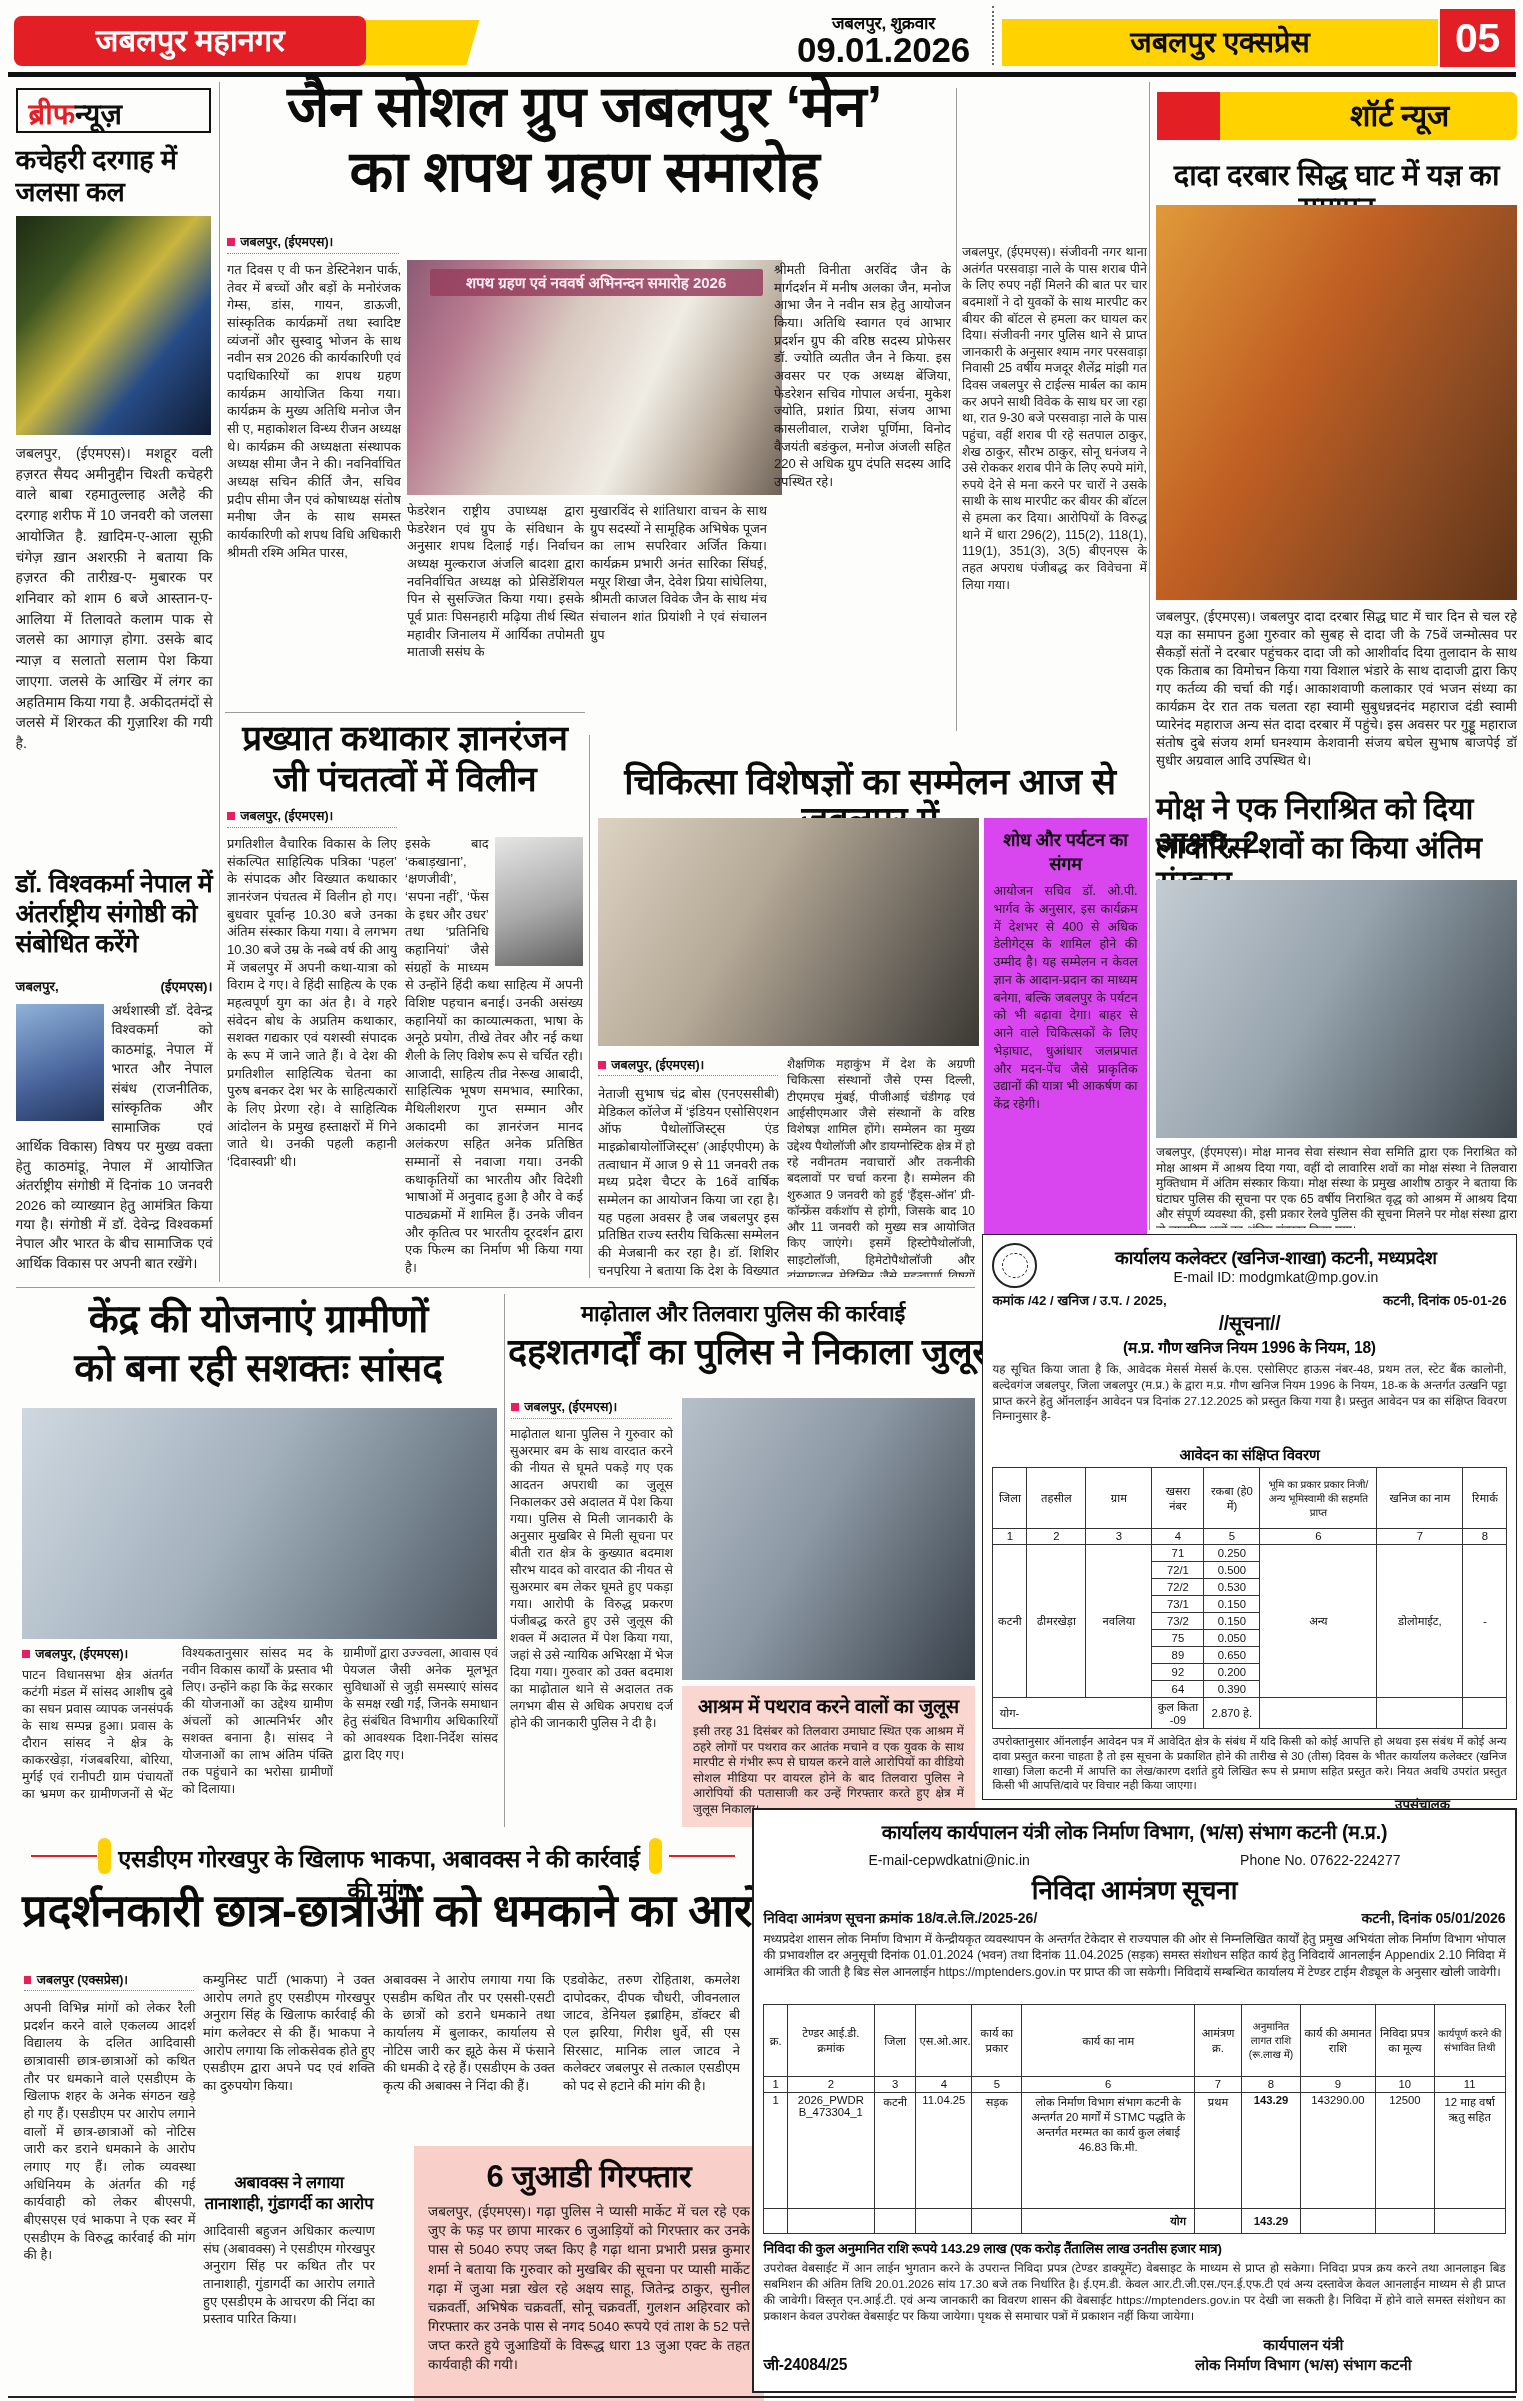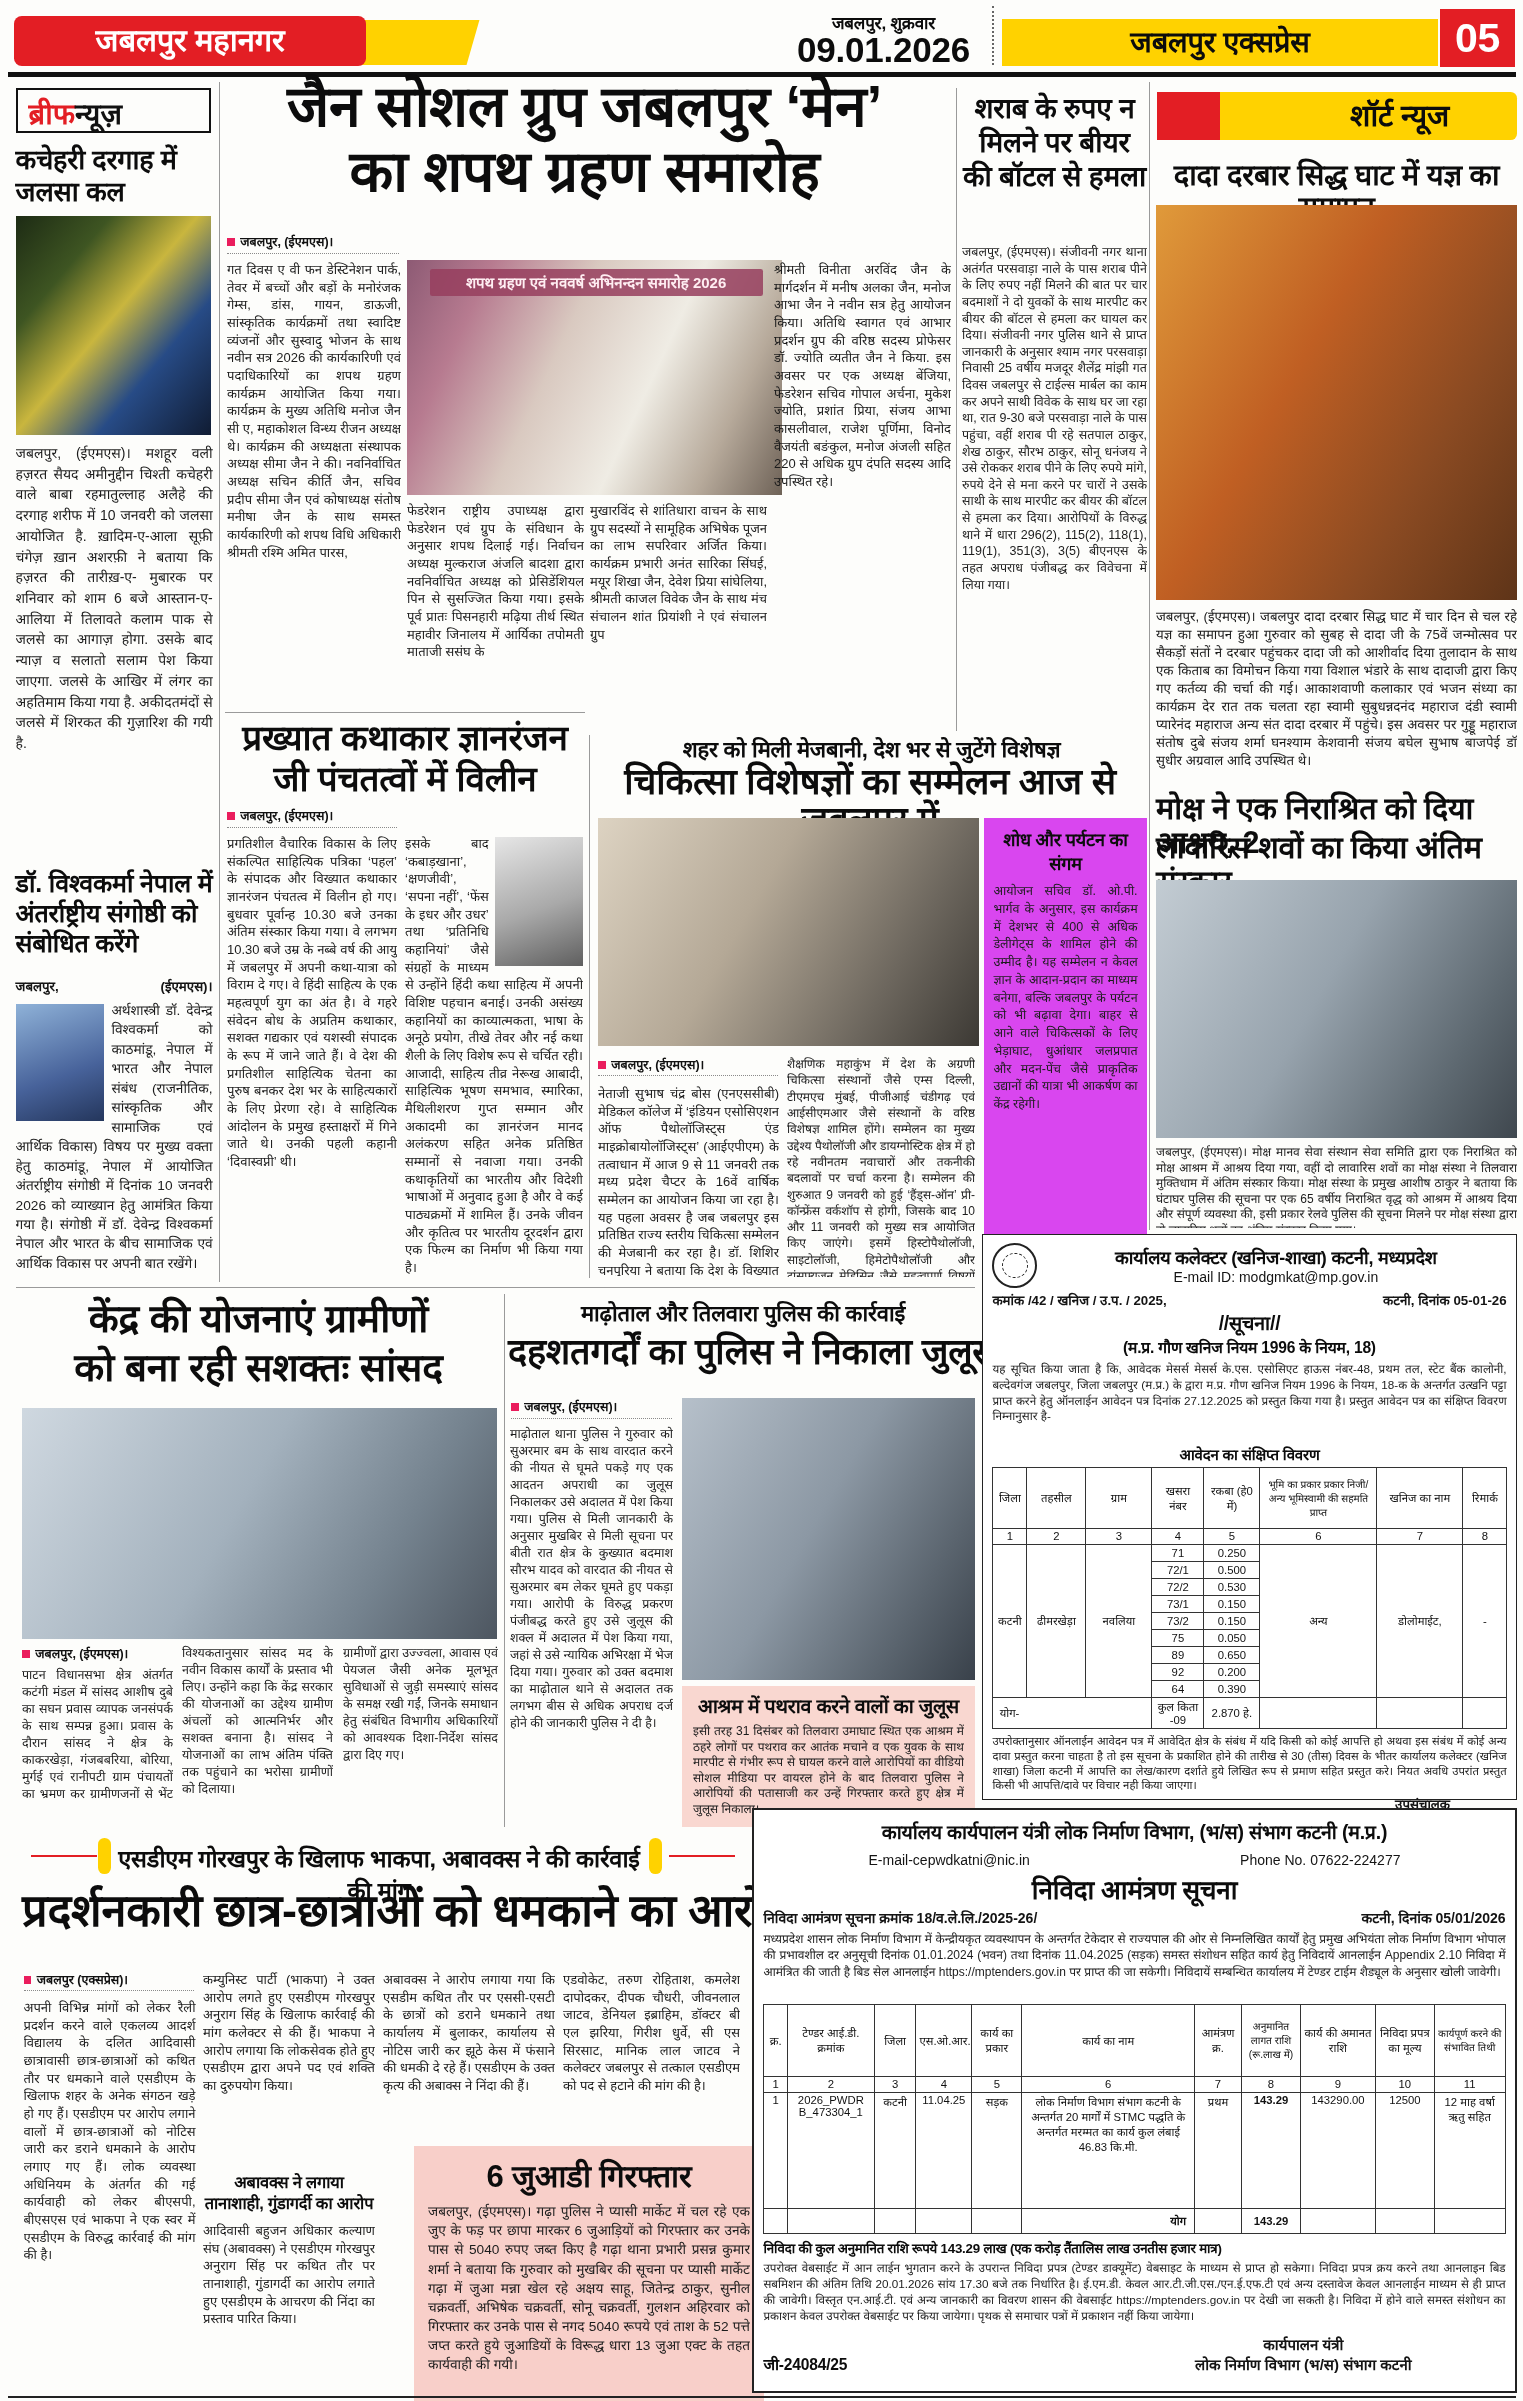--- a/index.html
+++ b/index.html
@@ -82,21 +82,20 @@
   <div class="photo ph3" style="left:407px;top:260px;width:375px;height:235px">
     <div class="caption-band">शपथ ग्रहण एवं नववर्ष अभिनन्दन समारोह 2026</div>
   </div>
   <div class="abs t" style="left:227px;top:261px;width:174px;height:447px">गत दिवस ए वी फन डेस्टिनेशन पार्क, तेवर में बच्चों और बड़ों के मनोरंजक गेम्स, डांस, गायन, डाऊजी, सांस्कृतिक कार्यक्रमों तथा स्वादिष्ट व्यंजनों और सुस्वादु भोजन के साथ नवीन सत्र 2026 की कार्यकारिणी एवं पदाधिकारियों का शपथ ग्रहण कार्यक्रम आयोजित किया गया। कार्यक्रम के मुख्य अतिथि मनोज जैन सी ए, महाकोशल विन्ध्य रीजन अध्यक्ष थे। कार्यक्रम की अध्यक्षता संस्थापक अध्यक्ष सीमा जैन ने की। नवनिर्वाचित अध्यक्ष सचिन कीर्ति जैन, सचिव प्रदीप सीमा जैन एवं कोषाध्यक्ष संतोष मनीषा जैन के साथ समस्त कार्यकारिणी को शपथ विधि अधिकारी श्रीमती रश्मि अमित पारस,</div>
   <div class="abs t" style="left:407px;top:502px;width:177px;height:205px">फेडरेशन राष्ट्रीय उपाध्यक्ष द्वारा फेडरेशन एवं ग्रुप के संविधान के अनुसार शपथ दिलाई गई। निर्वाचन अध्यक्ष मुल्कराज अंजलि बादशा द्वारा नवनिर्वाचित अध्यक्ष को प्रेसिडेंशियल पिन से सुसज्जित किया गया। इसके पूर्व प्रातः पिसनहारी मढ़िया तीर्थ स्थित महावीर जिनालय में आर्यिका तपोमती माताजी ससंघ के</div>
   <div class="abs t" style="left:590px;top:502px;width:177px;height:205px">मुखारविंद से शांतिधारा वाचन के साथ ग्रुप सदस्यों ने सामूहिक अभिषेक पूजन का लाभ सपरिवार अर्जित किया। कार्यक्रम प्रभारी अनंत सारिका सिंघई, मयूर शिखा जैन, देवेश प्रिया सांघेलिया, श्रीमती काजल विवेक जैन के साथ मंच संचालन शांत प्रियांशी ने एवं संचालन ग्रुप</div>
   <div class="abs t" style="left:774px;top:261px;width:177px;height:468px">श्रीमती विनीता अरविंद जैन के मार्गदर्शन में मनीष अलका जैन, मनोज आभा जैन ने नवीन सत्र हेतु आयोजन किया। अतिथि स्वागत एवं आभार प्रदर्शन ग्रुप की वरिष्ठ सदस्य प्रोफेसर डॉ. ज्योति व्यतीत जैन ने किया. इस अवसर पर एक अध्यक्ष बेंजिया, फेडरेशन सचिव गोपाल अर्चना, मुकेश ज्योति, प्रशांत प्रिया, संजय आभा कासलीवाल, राजेश पूर्णिमा, विनोद वैजयंती बङंकुल, मनोज अंजली सहित 220 से अधिक ग्रुप दंपति सदस्य आदि उपस्थित रहे।</div>
 
   <div class="vr" style="left:956px;top:88px;height:643px"></div>
 
-  <div class="abs hl ctr" style="left:962px;top:92px;width:185px;font-size:28px;line-height:1.22">शराब के रुपए न मिलने पर बीयर की बॉटल से हमला</div>
   <div class="abs t" style="left:962px;top:244px;width:185px;height:486px;font-size:12.5px;line-height:1.33">जबलपुर, (ईएमएस)। संजीवनी नगर थाना अतंर्गत परसवाड़ा नाले के पास शराब पीने के लिए रुपए नहीं मिलने की बात पर चार बदमाशों ने दो युवकों के साथ मारपीट कर बीयर की बॉटल से हमला कर घायल कर दिया। संजीवनी नगर पुलिस थाने से प्राप्त जानकारी के अनुसार श्याम नगर परसवाड़ा निवासी 25 वर्षीय मजदूर शैलेंद्र मांझी गत दिवस जबलपुर से टाईल्स मार्बल का काम कर अपने साथी विवेक के साथ घर जा रहा था, रात 9-30 बजे परसवाड़ा नाले के पास पहुंचा, वहीं शराब पी रहे सतपाल ठाकुर, शेख ठाकुर, सौरभ ठाकुर, सोनू धनंजय ने उसे रोककर शराब पीने के लिए रुपये मांगे, रुपये देने से मना करने पर चारों ने उसके साथी के साथ मारपीट कर बीयर की बॉटल से हमला कर दिया। आरोपियों के विरुद्ध थाने में धारा 296(2), 115(2), 118(1), 119(1), 351(3), 3(5) बीएनएस के तहत अपराध पंजीबद्ध कर विवेचना में लिया गया।</div>
 
   <div class="vr" style="left:1149px;top:82px;height:1148px"></div>
 
   <div class="abs" style="left:1220px;top:92px;width:297px;height:48px;background:#ffd200;border-radius:0 6.3px 6.3px 0"></div>
   <div class="abs" style="left:1157px;top:92px;width:63px;height:48px;background:#e31e24"></div>
   <div class="abs hl ctr" style="left:1220px;top:92px;width:359px;font-size:30px;line-height:48px">शॉर्ट न्यूज</div>
 
   <div class="abs hl ctr" style="left:1156px;top:160px;width:361px;font-size:29px;line-height:1.1">दादा दरबार सिद्ध घाट में यज्ञ का समापन</div>
   <div class="photo ph4" style="left:1156px;top:205px;width:361px;height:395px"></div>
@@ -115,21 +114,20 @@
   </div>
   <div class="abs dot" style="left:227px;top:823px;width:170px"></div>
   <div class="abs t" style="left:227px;top:835px;width:170px;height:441px">प्रगतिशील वैचारिक विकास के लिए संकल्पित साहित्यिक पत्रिका ‘पहल’ के संपादक और विख्यात कथाकार ज्ञानरंजन पंचतत्व में विलीन हो गए। बुधवार पूर्वान्ह 10.30 बजे उनका अंतिम संस्कार किया गया। वे लगभग 10.30 बजे उम्र के नब्बे वर्ष की आयु में जबलपुर में अपनी कथा-यात्रा को विराम दे गए। वे हिंदी साहित्य के एक महत्वपूर्ण युग का अंत है। वे गहरे संवेदन बोध के अप्रतिम कथाकार, सशक्त गद्यकार एवं यशस्वी संपादक के रूप में जाने जाते हैं। वे देश की प्रगतिशील साहित्यिक चेतना का पुरुष बनकर देश भर के साहित्यकारों के लिए प्रेरणा रहे। वे साहित्यिक आंदोलन के प्रमुख हस्ताक्षरों में गिने जाते थे। उनकी पहली कहानी ‘दिवास्वप्नी’ थी।</div>
   <div class="abs t" style="left:405px;top:835px;width:178px;height:441px">
     <span class="ph7" style="float:right;width:88px;height:129px;margin:1.6px 0 4.7px 6.3px;display:block"></span>
     <span>इसके बाद ‘कबाड़खाना’, ‘क्षणजीवी’, ‘सपना नहीं’, ‘फेंस के इधर और उधर’ तथा ‘प्रतिनिधि कहानियां’ जैसे संग्रहों के माध्यम से उन्होंने हिंदी कथा साहित्य में अपनी विशिष्ट पहचान बनाई। उनकी असंख्य कहानियों का काव्यात्मकता, भाषा के अनूठे प्रयोग, तीखे तेवर और नई कथा शैली के लिए विशेष रूप से चर्चित रही। आजादी, साहित्य तीव्र नेरूख आबादी, साहित्यिक भूषण समभाव, स्मारिका, मैथिलीशरण गुप्त सम्मान और अकादमी का ज्ञानरंजन मानद अलंकरण सहित अनेक प्रतिष्ठित सम्मानों से नवाजा गया। उनकी कथाकृतियों का भारतीय और विदेशी भाषाओं में अनुवाद हुआ है और वे कई पाठ्यक्रमों में शामिल हैं। उनके जीवन और कृतित्व पर भारतीय दूरदर्शन द्वारा एक फिल्म का निर्माण भी किया गया है।</span>
   </div>
 
   <div class="vr" style="left:589px;top:735px;height:543px"></div>
 
-  <div class="abs hl ctr" style="left:598px;top:733px;width:547px;font-size:22px">शहर को मिली मेजबानी, देश भर से जुटेंगे विशेषज्ञ</div>
   <div class="abs hl ctr" style="left:594px;top:763px;width:552px;font-size:36px;line-height:1.05">चिकित्सा विशेषज्ञों का सम्मेलन आज से जबलपुर में</div>
   <div class="photo ph6" style="left:598px;top:818px;width:381px;height:228px"></div>
   <div class="abs dl" style="left:598px;top:1056px">
     <span class="sq"></span><span>जबलपुर, (ईएमएस)।</span>
   </div>
   <div class="abs dot" style="left:598px;top:1071px;width:180px"></div>
   <div class="abs t" style="left:598px;top:1085px;width:181px;height:191px">नेताजी सुभाष चंद्र बोस (एनएससीबी) मेडिकल कॉलेज में ‘इंडियन एसोसिएशन ऑफ पैथोलॉजिस्ट्स एंड माइक्रोबायोलॉजिस्ट्स’ (आईएपीएम) के तत्वाधान में आज 9 से 11 जनवरी तक मध्य प्रदेश चैप्टर के 16वें वार्षिक सम्मेलन का आयोजन किया जा रहा है। यह पहला अवसर है जब जबलपुर इस प्रतिष्ठित राज्य स्तरीय चिकित्सा सम्मेलन की मेजबानी कर रहा है। डॉ. शिशिर चनपुरिया ने बताया कि देश के विख्यात चिकित्सा संस्थानों का इसमें जुड़ना शहर के लिए गौरव की बात है।</div>
   <div class="abs t" style="left:787px;top:1056px;width:188px;height:221px;font-size:12px">शैक्षणिक महाकुंभ में देश के अग्रणी चिकित्सा संस्थानों जैसे एम्स दिल्ली, टीएमएच मुंबई, पीजीआई चंडीगढ़ एवं आईसीएमआर जैसे संस्थानों के वरिष्ठ विशेषज्ञ शामिल होंगे। सम्मेलन का मुख्य उद्देश्य पैथोलॉजी और डायग्नोस्टिक क्षेत्र में हो रहे नवीनतम नवाचारों और तकनीकी बदलावों पर चर्चा करना है। सम्मेलन की शुरुआत 9 जनवरी को हुई ‘हैंड्स-ऑन’ प्री-कॉन्फ्रेंस वर्कशॉप से होगी, जिसके बाद 10 और 11 जनवरी को मुख्य सत्र आयोजित किए जाएंगे। इसमें हिस्टोपैथोलॉजी, साइटोलॉजी, हिमेटोपैथोलॉजी और ट्रांसफ्यूजन मेडिसिन जैसे महत्वपूर्ण विषयों पर शोध पत्र पढ़े जाएंगे।</div>
   <div class="bluebox" style="left:984px;top:818px;width:163px;height:458px">
     <div class="hl ctr" style="font-size:18px;margin-bottom:7.8px">शोध और पर्यटन का संगम</div>

